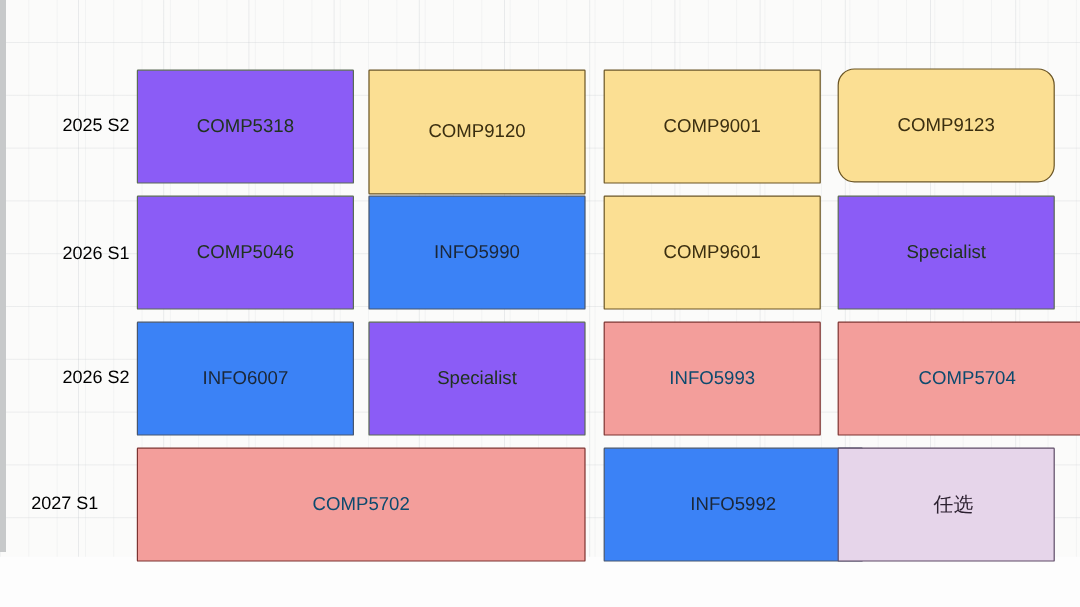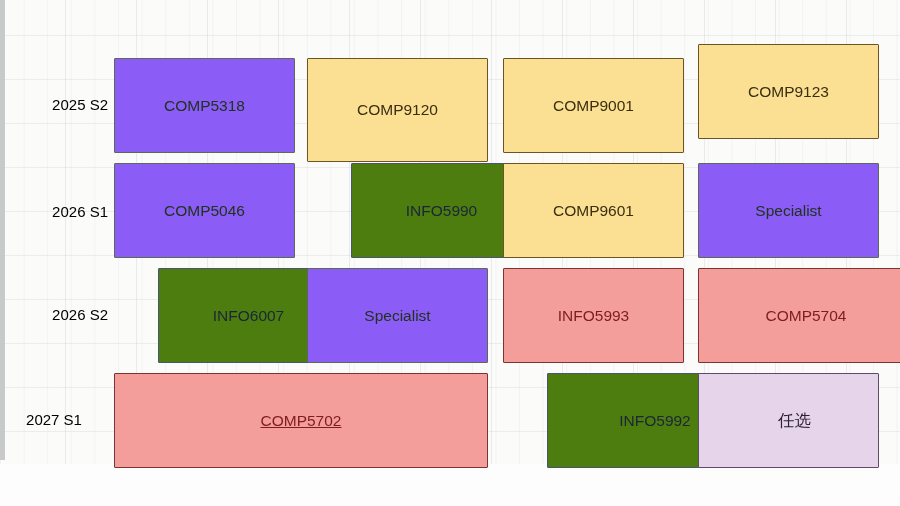--- a/index.html
+++ b/index.html
@@ -83,22 +83,22 @@
     display: flex;
     align-items: center;
     justify-content: center;
     font-size: 15.5px;
     color: #1f1f1f;
     border-radius: 1px;
     white-space: nowrap;
   }
   .cell.green  { background: #8b5cf6; border-color: #5a6b55; color: #20331f; }
   .cell.yellow { background: #fbdf93; border-color: #6b5524; color: #3a2e10; }
-  .cell.blue   { background: #4d7c0f; border-color: #47566e; color: #1b2738; margin-left: 44px; }
-  .cell.red    { background: #f39e9b; border-color: #7d3330; color: #7f1d1d; }
+  .cell.blue   { background: #3b82f6; border-color: #47566e; color: #1b2738; }
+  .cell.red    { background: #f39e9b; border-color: #7d3330; color: #0c4a6e; }
   .cell.purple { background: #e6d5ea; border-color: #5e4b66; color: #2c2130; padding-left: 12px; }
   .cell.cjk    { font-size: 16.5px; }
 </style>
 </head>
 <body>
 
 <div id="canvas">
 
   <div id="grid-bg"></div>
   <div id="grid-bg-fine"></div>
@@ -109,27 +109,27 @@
   <div id="labels-layer">
       <div class="row-label" style="left: 0px; top: 95.5px; width: 108px;">2025 S2</div>
       <div class="row-label" style="left: 0px; top: 203px; width: 108px;">2026 S1</div>
       <div class="row-label" style="left: 0px; top: 305.5px; width: 108px;">2026 S2</div>
       <div class="row-label" style="left: 0px; top: 410.5px; width: 108px; text-align: center;">2027 S1</div>
     </div>
   <div id="cells-layer">
       <div class="cell green" style="left: 114px; top: 58px; width: 181px; height: 95px;">COMP5318</div>
       <div class="cell yellow" style="left: 307px; top: 58px; width: 181px; height: 104px;">COMP9120</div>
       <div class="cell yellow" style="left: 503px; top: 58px; width: 181px; height: 95px;">COMP9001</div>
-      <div class="cell yellow" style="left: 698px; top: 44px; width: 181px; height: 95px;">COMP9123</div>
+      <div class="cell yellow" style="left: 698px; top: 57px; width: 181px; height: 95px; border-radius: 14px;">COMP9123</div>
       <div class="cell green" style="left: 114px; top: 163px; width: 181px; height: 95px;">COMP5046</div>
       <div class="cell blue" style="left: 307px; top: 163px; width: 181px; height: 95px;">INFO5990</div>
       <div class="cell yellow" style="left: 503px; top: 163px; width: 181px; height: 95px;">COMP9601</div>
       <div class="cell green" style="left: 698px; top: 163px; width: 181px; height: 95px;">Specialist</div>
       <div class="cell blue" style="left: 114px; top: 268px; width: 181px; height: 95px;">INFO6007</div>
       <div class="cell green" style="left: 307px; top: 268px; width: 181px; height: 95px;">Specialist</div>
       <div class="cell red" style="left: 503px; top: 268px; width: 181px; height: 95px;">INFO5993</div>
       <div class="cell red" style="left: 698px; top: 268px; width: 216px; height: 95px;">COMP5704</div>
-      <div class="cell red" style="left: 114px; top: 373px; width: 374px; height: 95px; text-decoration: underline;">COMP5702</div>
+      <div class="cell red" style="left: 114px; top: 373px; width: 374px; height: 95px;">COMP5702</div>
       <div class="cell blue" style="left: 503px; top: 373px; width: 216px; height: 95px;">INFO5992</div>
       <div class="cell purple cjk" style="left: 698px; top: 373px; width: 181px; height: 95px;">任选</div>
     </div>
 
 </div>
 
 </body></html>

